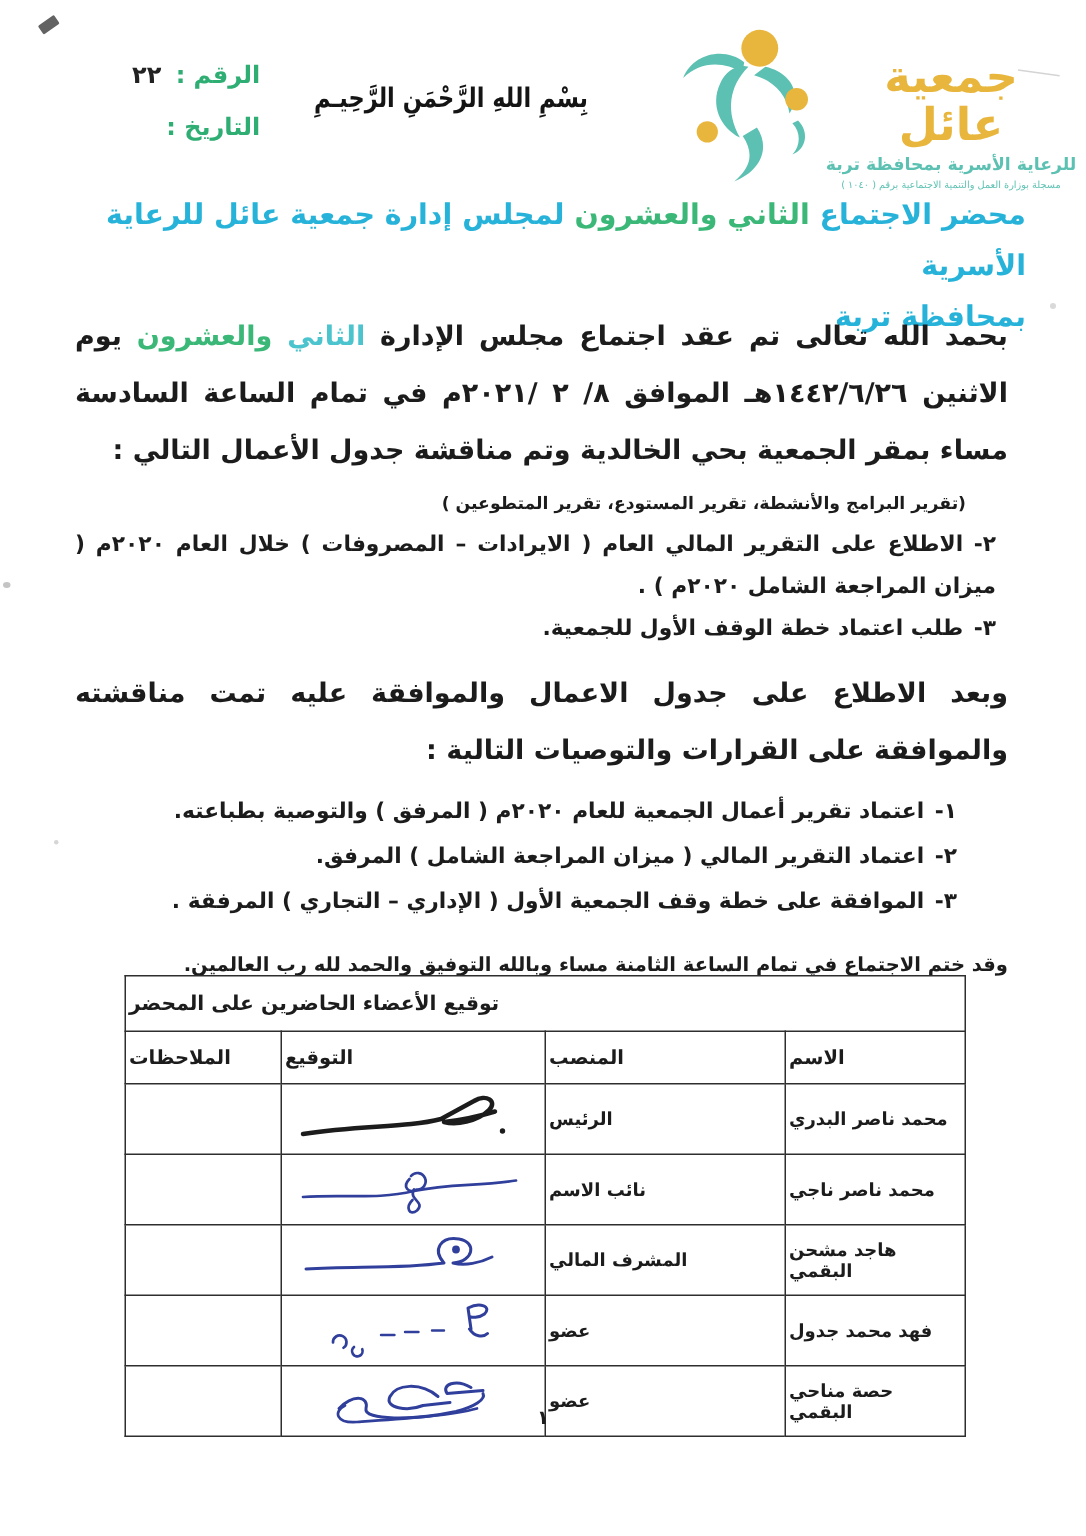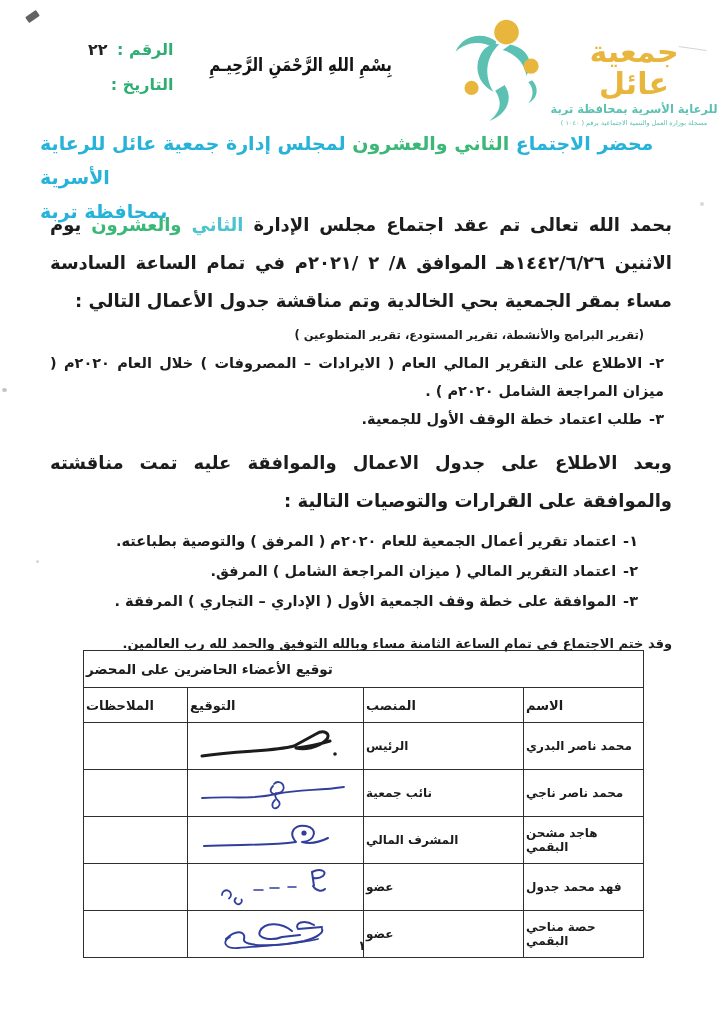--- a/index.html
+++ b/index.html
@@ -21,21 +21,21 @@
   .logo{position:absolute;top:10px;right:6px;width:276px;display:flex;align-items:center;}
   .logo-text{width:168px;text-align:center;padding-top:26px;}
   .logo-name{font-size:30px;font-weight:bold;color:var(--logo-gold,#e9b63d);line-height:1.05;}
   .logo-sub{font-size:11.5px;font-weight:bold;color:var(--logo-teal,#5cc1b2);margin-top:3px;}
   .logo-reg{font-size:6.5px;color:var(--logo-teal,#5cc1b2);margin-top:3px;}
   .logo-fig{width:104px;height:112px;flex:none;}
   .logo-fig .t{fill:var(--logo-teal,#5cc1b2);}
   .logo-fig .y{fill:var(--logo-gold,#e9b63d);}
   
   .title{
-    position:absolute;top:126px;left:40px;right:40px;text-align:left;
+    position:absolute;top:126px;left:40px;right:40px;text-align:right;
     font-size:19px;font-weight:bold;color:var(--accent-cyan,#27b3d9);line-height:1.8;
   }
   .title .grn{color:var(--accent-green,#3bb878);}
   
   .content{position:absolute;top:206px;right:52px;left:50px;}
   .para{font-size:18px;font-weight:bold;text-align:justify;line-height:2.1;margin:0;}
   .para .teal{color:var(--accent-teal-light,#4cc4cd);}
   .para .grn{color:var(--accent-green,#3bb878);}
   .list{margin-top:8px;}
   .li{font-size:14.5px;font-weight:bold;line-height:1.95;text-align:justify;padding-right:8px;}
@@ -171,21 +171,21 @@
         <svg width="160" height="38" viewBox="0 0 160 38" aria-hidden="true">
           <path class="sig-stroke" stroke-width="3" d="M6 29 C45 23 75 25 98 19 L120 7 C128 2 136 7 130 13 C122 21 108 23 100 21 C112 20 124 17 134 14"></path>
           <circle cx="139" cy="27" r="1.8" fill="currentColor"></circle>
         </svg>
       </td>
       <td class="cell-notes"></td>
     </tr>
 
     <tr class="data-row">
       <td class="cell-name">محمد ناصر ناجي</td>
-      <td class="cell-pos">نائب جمعية</td>
+      <td class="cell-pos">نائب الاسم</td>
       <td class="cell-sig ink-blue">
         <svg width="160" height="38" viewBox="0 0 160 38" aria-hidden="true">
           <path class="sig-stroke" stroke-width="1.8" d="M6 24 C35 22 55 26 80 20 C105 15 122 17 148 13"></path>
           <path class="sig-stroke" stroke-width="1.8" d="M78 10 a5.5 5.5 0 1 1 4 9 c-6 3 -10 -2 -5 -7"></path>
           <path class="sig-stroke" stroke-width="1.8" d="M80 19 C76 26 88 27 82 33 C77 37 74 31 79 26"></path>
         </svg>
       </td>
       <td class="cell-notes"></td>
     </tr>
 

